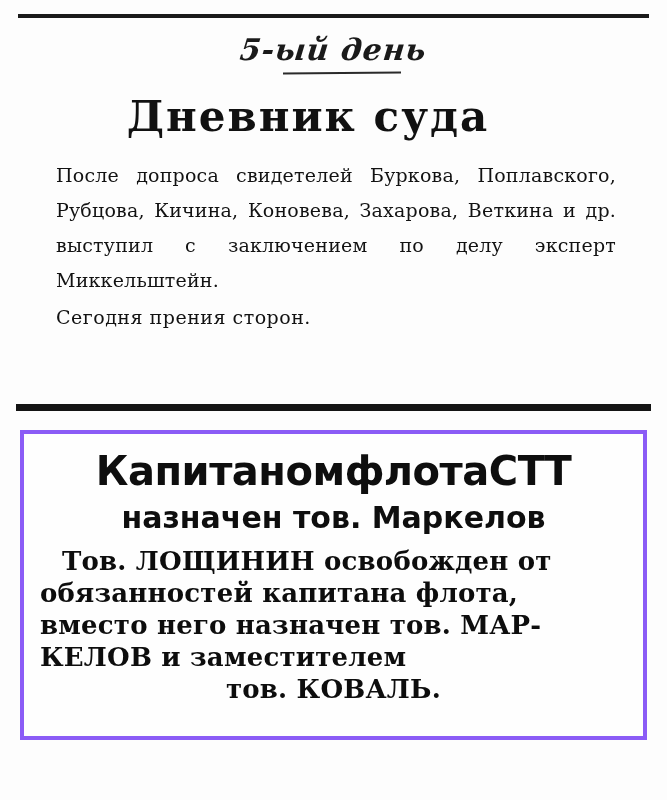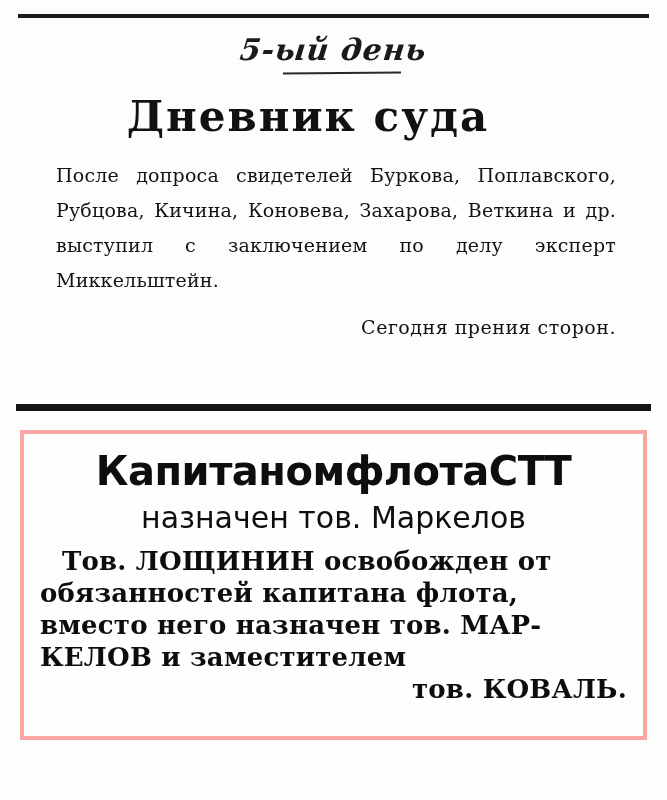--- a/index.html
+++ b/index.html
@@ -86,66 +86,66 @@
     left: 56px;
     width: 560px;
     font-family: "DejaVu Serif", serif;
     font-size: 19px;
     line-height: 35px;
     text-align: justify;
     color: #121212;
     letter-spacing: 0.2px;
   }
   .body1 .last {
-    text-align: right;
+    text-align: left;
     display: block;
-    margin-top: 12px;
+    margin-top: 2px;
     letter-spacing: 0.5px;
   }
 
   
   .adbox {
     position: absolute;
     top: 430px;
     left: 20px;
     width: 627px;
     height: 310px;
-    border: 4px solid #fca5a5;
+    border: 4px solid #8b5cf6;
     box-sizing: border-box;
     background: #fefefe;
   }
   .ad-title {
     margin: 14px 0 0 0;
     text-align: center;
     font-family: "DejaVu Sans", sans-serif;
     font-weight: bold;
     font-size: 40px;
     letter-spacing: -0.5px;
     color: #0e0e0e;
   }
   .ad-sub {
     margin: 6px 0 0 0;
     text-align: center;
     font-family: "DejaVu Sans", sans-serif;
-    font-weight: normal;
+    font-weight: bold;
     font-size: 30px;
     color: #0e0e0e;
   }
   .ad-body {
     margin: 10px 16px 0 16px;
     font-family: "DejaVu Serif", serif;
     font-weight: bold;
     font-size: 26px;
     line-height: 32px;
     text-align: justify;
     color: #0d0d0d;
     letter-spacing: 0.2px;
   }
   .ad-body .center-first { display: block; text-align: left; text-indent: 22px; }
-  .ad-body .lastline { text-align: right; display: block; }
+  .ad-body .lastline { text-align: center; display: block; }
 </style>
 </head>
 <body>
 
 <div class="page">
 
   <div class="rule-top"></div>
 
   <div class="kicker">
     <span class="kicker-text">5-ый день</span>

